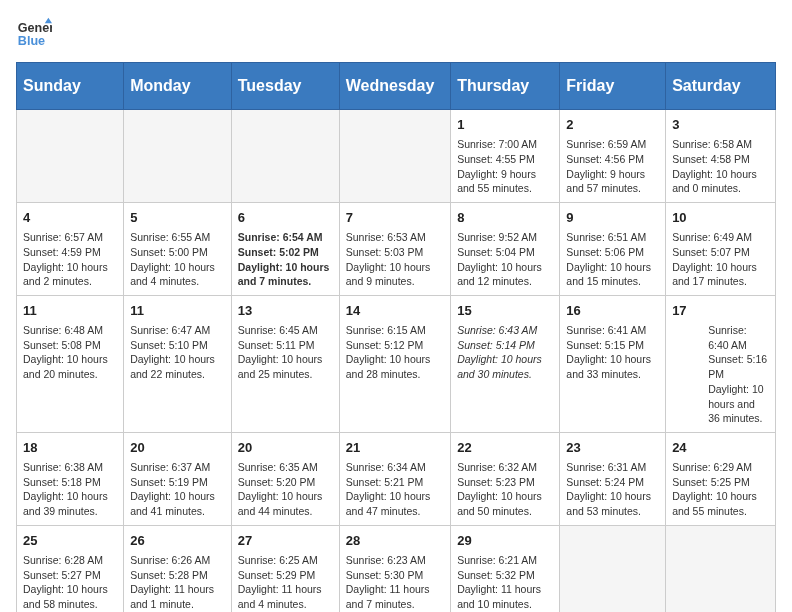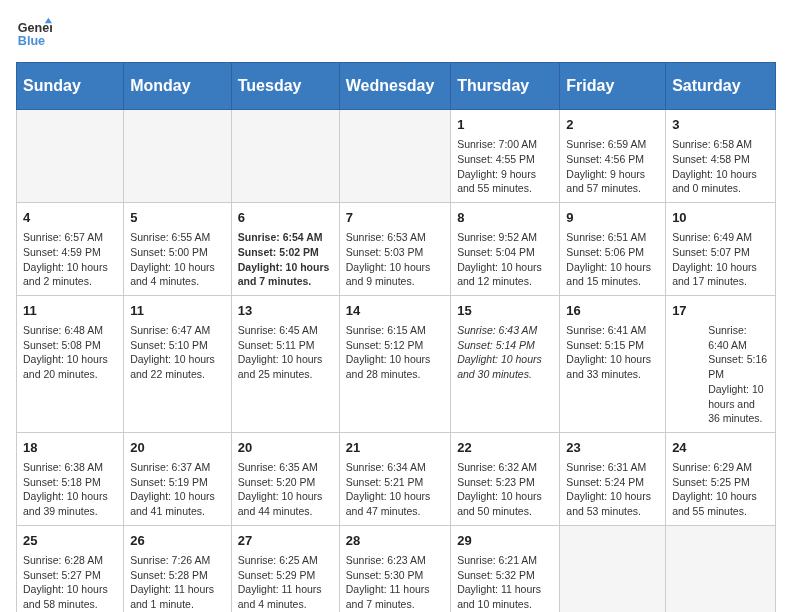--- a/index.html
+++ b/index.html
@@ -265,21 +265,21 @@
       </tr>
       <tr>
         <td>
           <span class="day-number">25</span>
           <div class="day-info" style="white-space: pre-line;">Sunrise: 6:28 AM
 Sunset: 5:27 PM
 Daylight: 10 hours and 58 minutes.</div>
         </td>
         <td>
           <span class="day-number">26</span>
-          <div class="day-info" style="white-space: pre-line;">Sunrise: 7:26 AM
+          <div class="day-info" style="white-space: pre-line;">Sunrise: 6:26 AM
 Sunset: 5:28 PM
 Daylight: 11 hours and 1 minute.</div>
         </td>
         <td>
           <span class="day-number">27</span>
           <div class="day-info" style="white-space: pre-line;">Sunrise: 6:25 AM
 Sunset: 5:29 PM
 Daylight: 11 hours and 4 minutes.</div>
         </td>
         <td>

